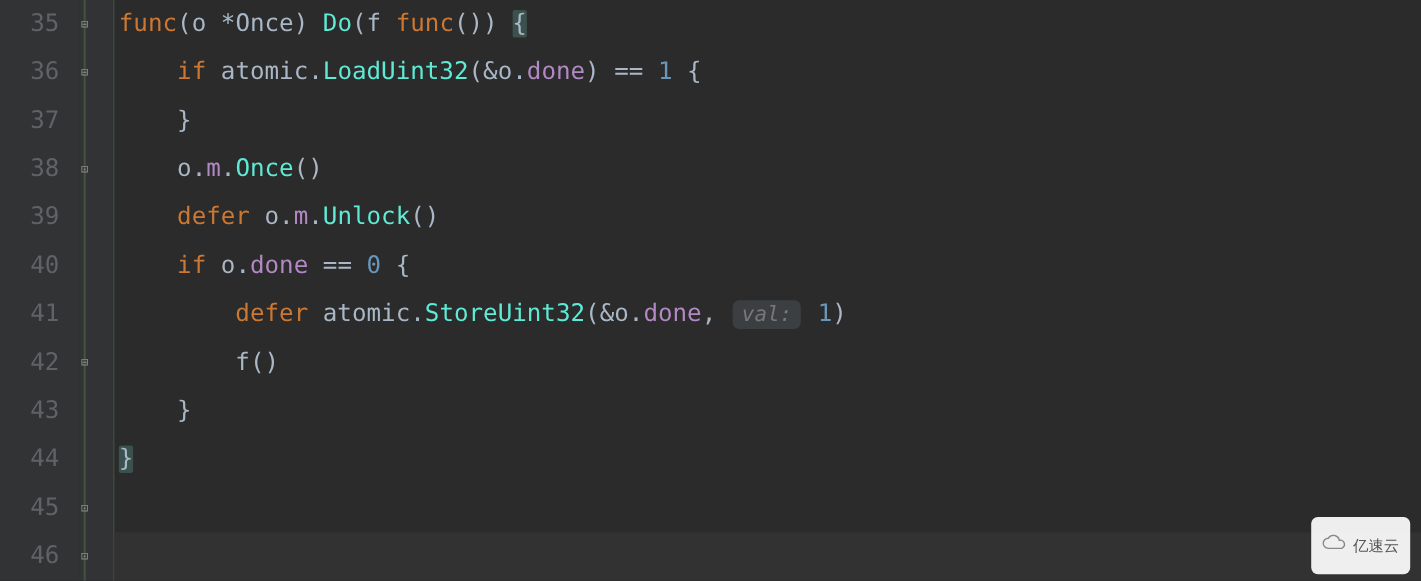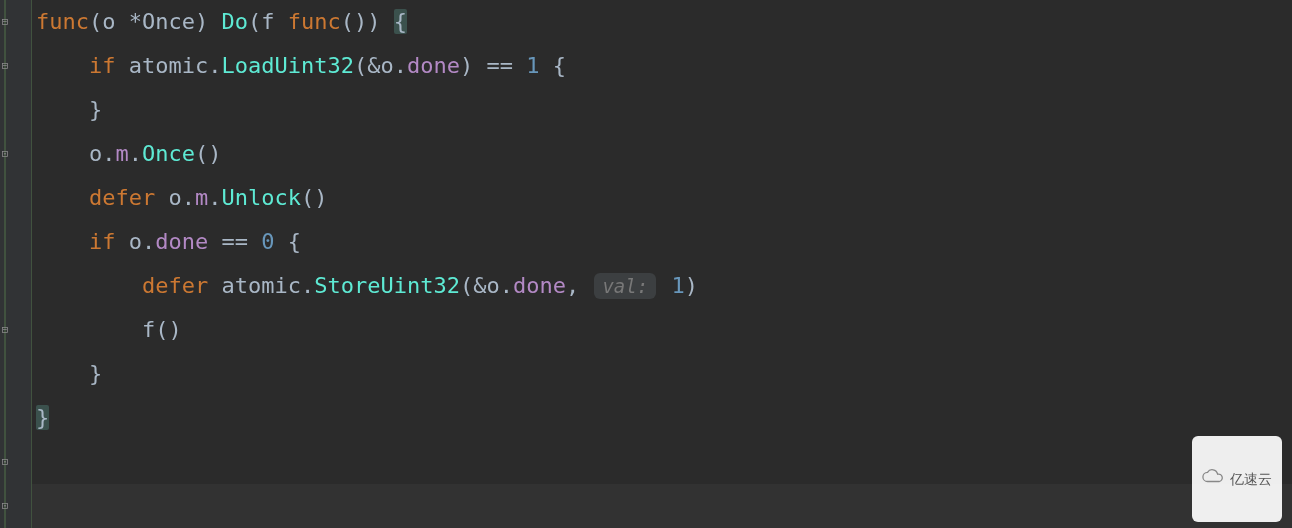--- a/index.html
+++ b/index.html
@@ -78,35 +78,49 @@
       font-size: 19px;
       margin: 0 2px;
       font-style: italic;
     }
     .watermark {
       position: absolute;
       bottom: 6px;
       right: 10px;
       background: rgba(255,255,255,0.92);
       border-radius: 6px;
-      padding: 21px 10px;
+      padding: 4px 10px;
       font-size: 14px;
       color: #555;
       font-family: sans-serif;
       display: flex;
       align-items: center;
       gap: 6px;
       z-index: 5;
     }
     .watermark svg { width: 22px; height: 16px; }
   </style>
 </head>
 <body>
 
 <div class="editor">
+  <div class="gutter">
+    <div class="ln">35</div>
+    <div class="ln">36</div>
+    <div class="ln">37</div>
+    <div class="ln">38</div>
+    <div class="ln">39</div>
+    <div class="ln">40</div>
+    <div class="ln">41</div>
+    <div class="ln">42</div>
+    <div class="ln">43</div>
+    <div class="ln">44</div>
+    <div class="ln">45</div>
+    <div class="ln">46</div>
+  </div>
   <div class="fold-col">
     <div class="fold-line"></div>
     <div class="fold-icon" style="top:15px">⊟</div>
     <div class="fold-icon" style="top:59px">⊟</div>
     <div class="fold-icon" style="top:147px">⊡</div>
     <div class="fold-icon" style="top:323px">⊟</div>
     <div class="fold-icon" style="top:455px">⊡</div>
     <div class="fold-icon" style="top:499px">⊡</div>
   </div>
   <div class="code">

